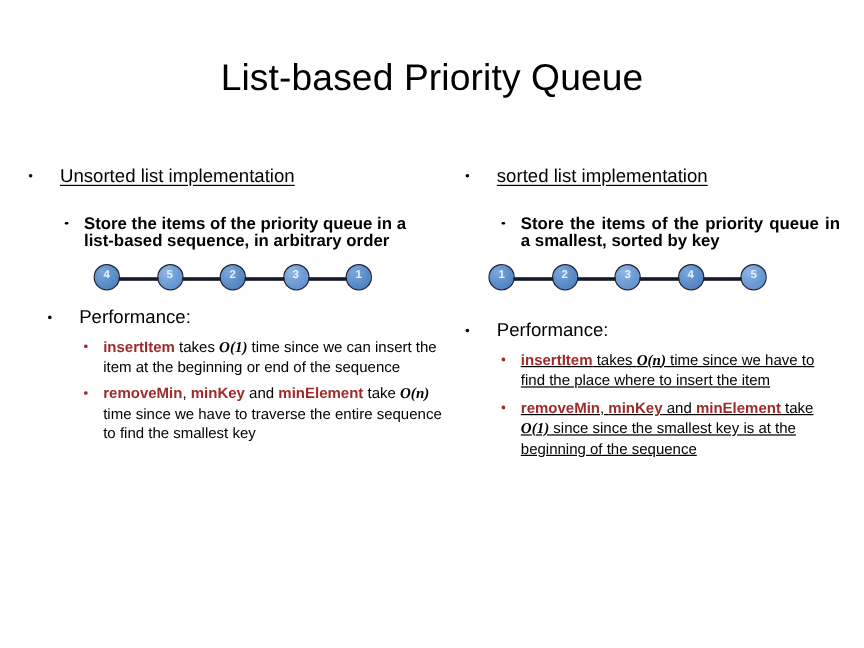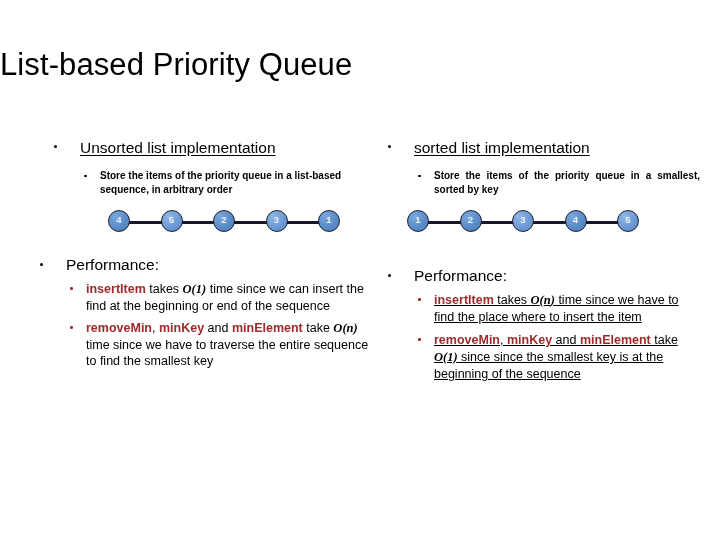--- a/index.html
+++ b/index.html
@@ -15,33 +15,34 @@
     font-family: "Liberation Sans", sans-serif;
     color: #000000;
   }
 
   
   .slide-title {
     position: absolute;
     top: 46px;
     left: 0;
     width: 720px;
+    text-align: center;
     font-size: 31px;
     font-weight: 400;
     line-height: 38px;
     letter-spacing: 0.1px;
     color: #000000;
   }
 
   
   .column {
     position: absolute;
     top: 138px;
   }
-  .column.left  { left: 42px;  width: 346px; }
+  .column.left  { left: 12px;  width: 346px; }
   .column.right { left: 376px; width: 324px; }
 
   
   .lvl1 {
     position: relative;
     padding-left: 38px;
     font-size: 15.5px;
     font-weight: 400;
     line-height: 19px;
     color: #000000;
@@ -54,22 +55,22 @@
     height: 3px;
     background: #000000;
     border-radius: 50%;
   }
   .lvl1 .u { text-decoration: underline; text-underline-offset: 2px; }
 
   
   .lvl2 {
     position: relative;
     padding-left: 58px;
-    margin-top: 12px;
-    font-size: 10px;
+    margin-top: 22px;
+    font-size: 14px;
     font-weight: bold;
     line-height: 14px;
     color: #000000;
   }
   .lvl2 > .dot {
     position: absolute;
     left: 42px;
     top: 5.5px;
     width: 2.5px;
     height: 2.5px;
@@ -213,21 +214,21 @@
       <div class="node lite" style="left: 241px;">5</div>
     </div>
 </div>
 
 <div class="perf-left">
   <div class="perf-head">
     <span class="dot"></span>
     <span>Performance:</span>
   </div>
   <div id="perf-left-items">
-      <div class="perf-item"><span class="dot"></span><span class="kw">insertItem</span><span> takes </span><span class="bigO">O</span><span class="bigO arg">(1)</span><span> time since we can insert the find at the beginning or end of the sequence</span></div>
+      <div class="perf-item"><span class="dot"></span><span class="kw">insertItem</span><span> takes </span><span class="bigO">O</span><span class="bigO arg">(1)</span><span> time since we can insert the item at the beginning or end of the sequence</span></div>
       <div class="perf-item"><span class="dot"></span><span class="kw">removeMin</span><span>, </span><span class="kw">minKey</span><span> and </span><span class="kw">minElement</span><span> take </span><span class="bigO">O</span><span class="bigO arg">(</span><span class="bigO argi">n</span><span class="bigO arg">)</span><span> time since we have to traverse the entire sequence to find the smallest key</span></div>
     </div>
 </div>
 
 <div class="perf-right">
   <div class="perf-head">
     <span class="dot"></span>
     <span>Performance:</span>
   </div>
   <div id="perf-right-items">

